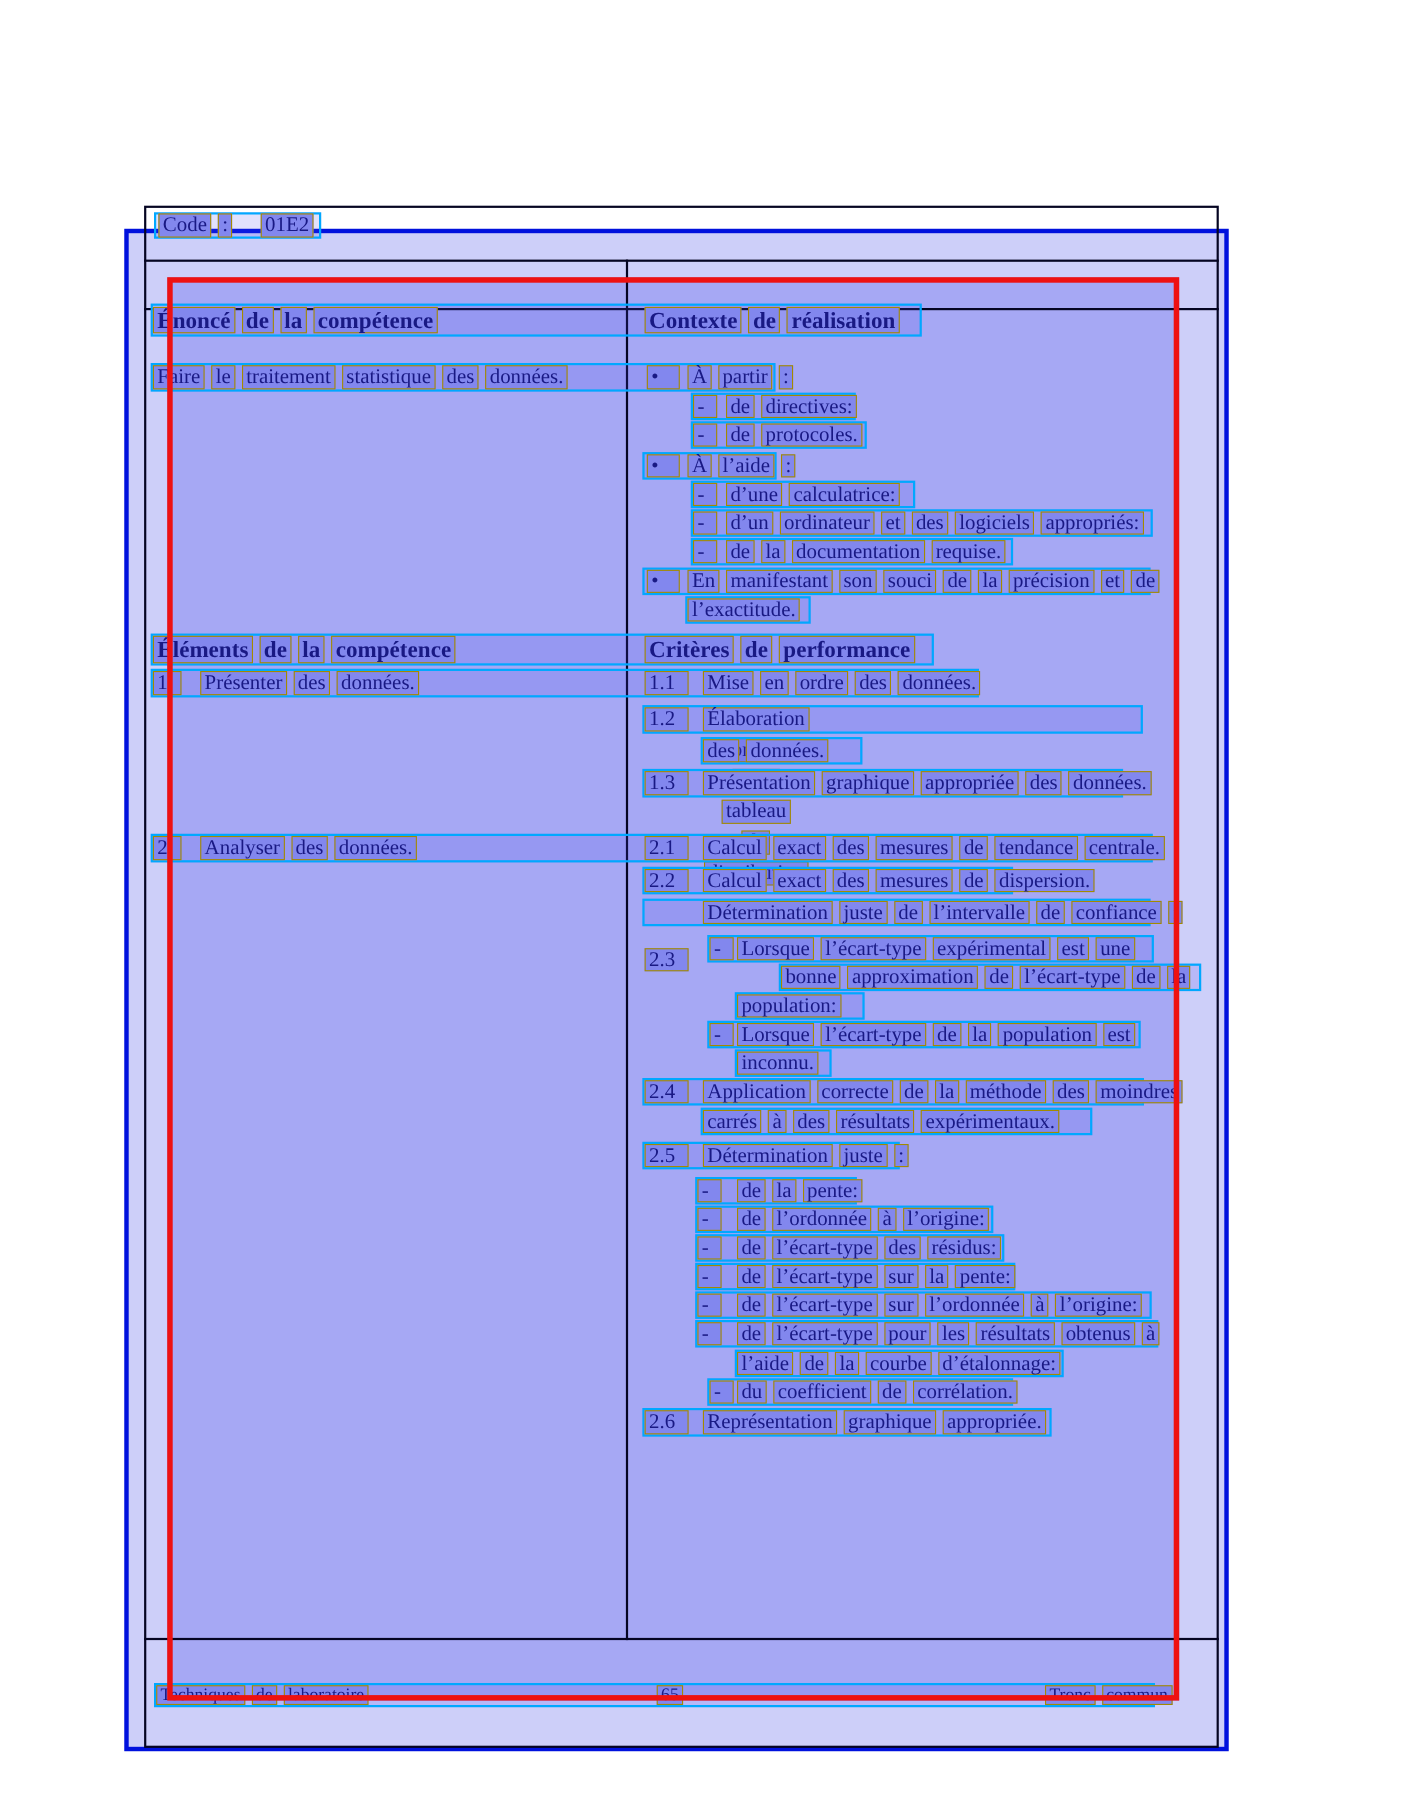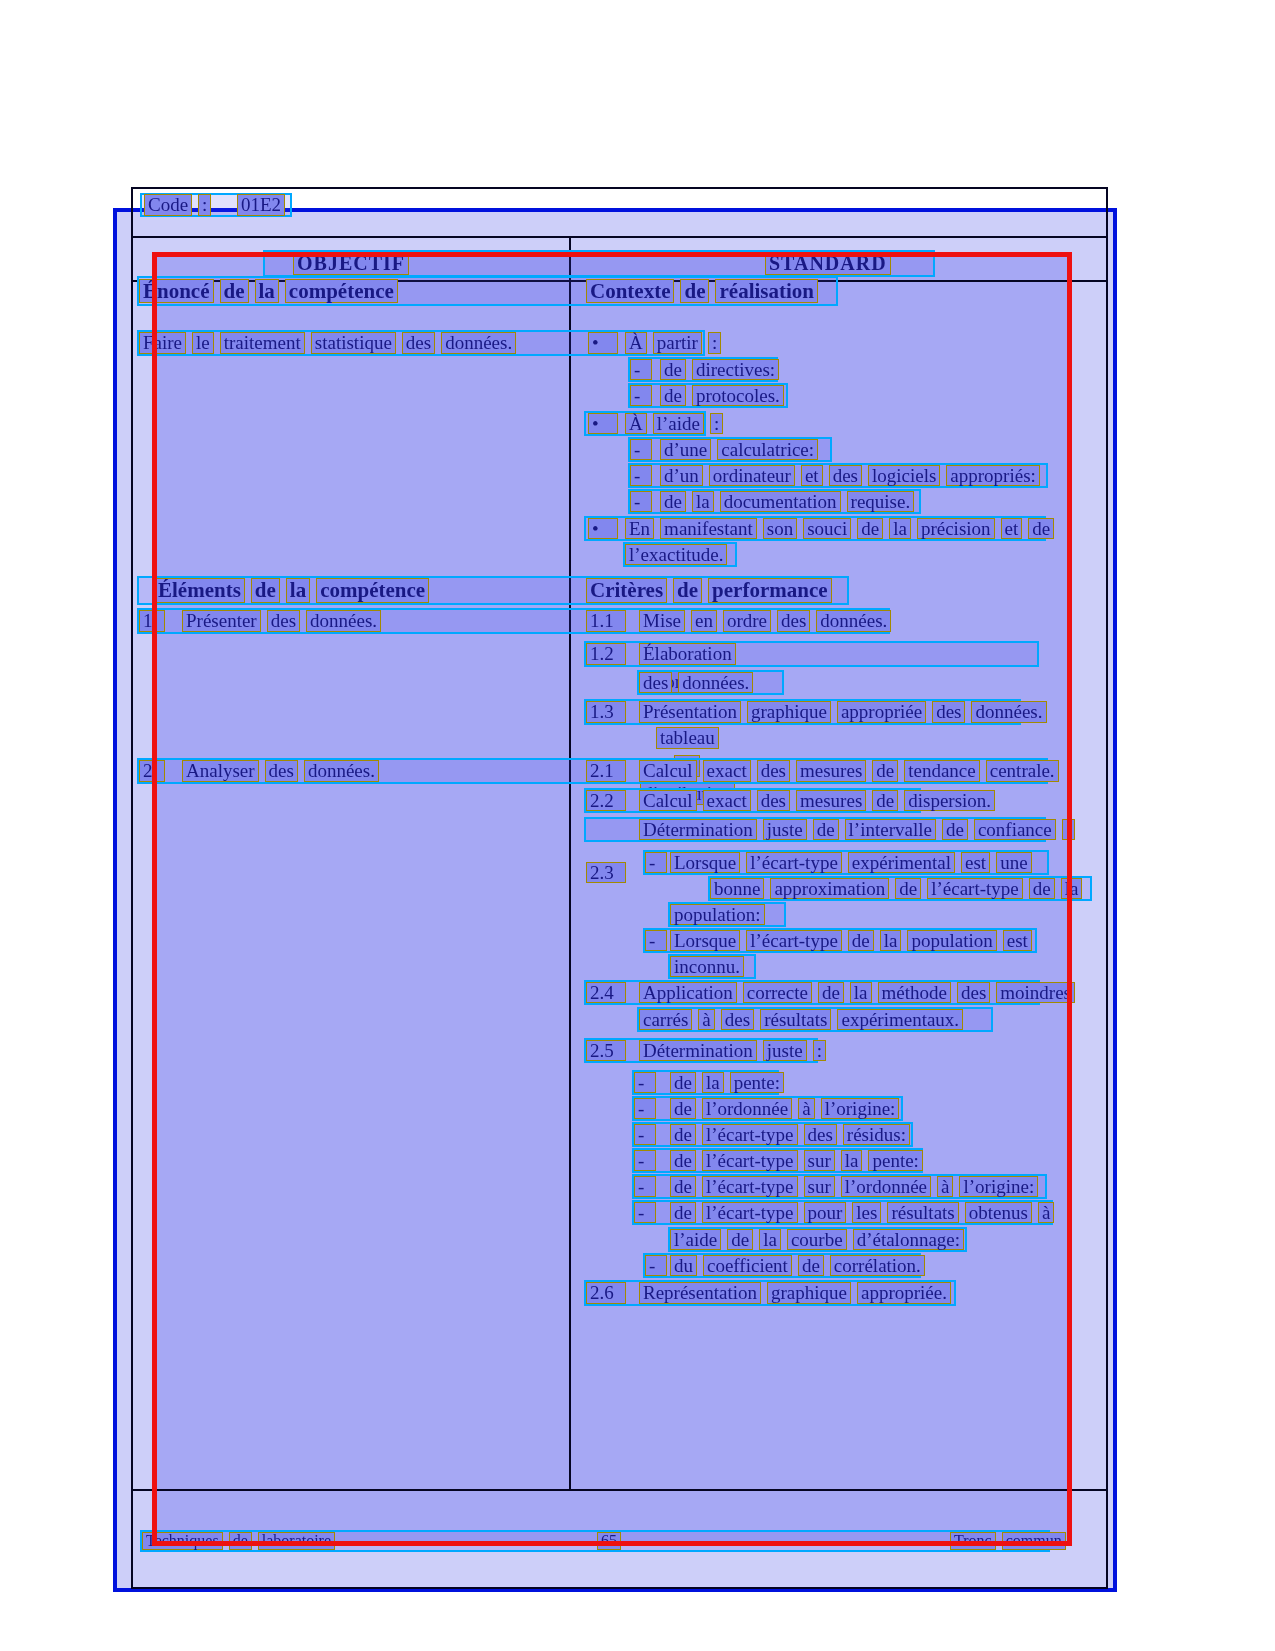--- a/index.html
+++ b/index.html
@@ -44,28 +44,20 @@
   <div id="text-layer" class="abs">
       <div class="line n" style="left: 140px; top: 193px; width: 152px; height: 24px;">
         <span class="group" style="left: 2px;">
           <span class="word">Code</span>
           <span class="word">:</span>
         </span>
         <span class="group" style="left: 95px;">
           <span class="word">01E2</span>
         </span>
       </div>
-      <div class="line hd" style="left: 263px; top: 250px; width: 672px; height: 27px;">
-        <span class="group" style="left: 28px;">
-          <span class="word">OBJECTIF</span>
-        </span>
-        <span class="group" style="left: 500px;">
-          <span class="word">STANDARD</span>
-        </span>
-      </div>
       <div class="line b" style="left: 137px; top: 276px; width: 701px; height: 30px;">
         <span class="group" style="left: 0px;">
           <span class="word">Énoncé</span>
           <span class="word">de</span>
           <span class="word">la</span>
           <span class="word">compétence</span>
         </span>
         <span class="group" style="left: 447px;">
           <span class="word">Contexte</span>
           <span class="word">de</span>
@@ -166,21 +158,21 @@
           <span class="word">et</span>
           <span class="word">de</span>
         </span>
       </div>
       <div class="line n" style="left: 623px; top: 542px; width: 114px; height: 25px;">
         <span class="group" style="left: 0px;">
           <span class="word">l’exactitude.</span>
         </span>
       </div>
       <div class="line b" style="left: 137px; top: 576px; width: 712px; height: 29px;">
-        <span class="group" style="left: 15px;">
+        <span class="group" style="left: 0px;">
           <span class="word">Éléments</span>
           <span class="word">de</span>
           <span class="word">la</span>
           <span class="word">compétence</span>
         </span>
         <span class="group" style="left: 447px;">
           <span class="word">Critères</span>
           <span class="word">de</span>
           <span class="word">performance</span>
         </span>

